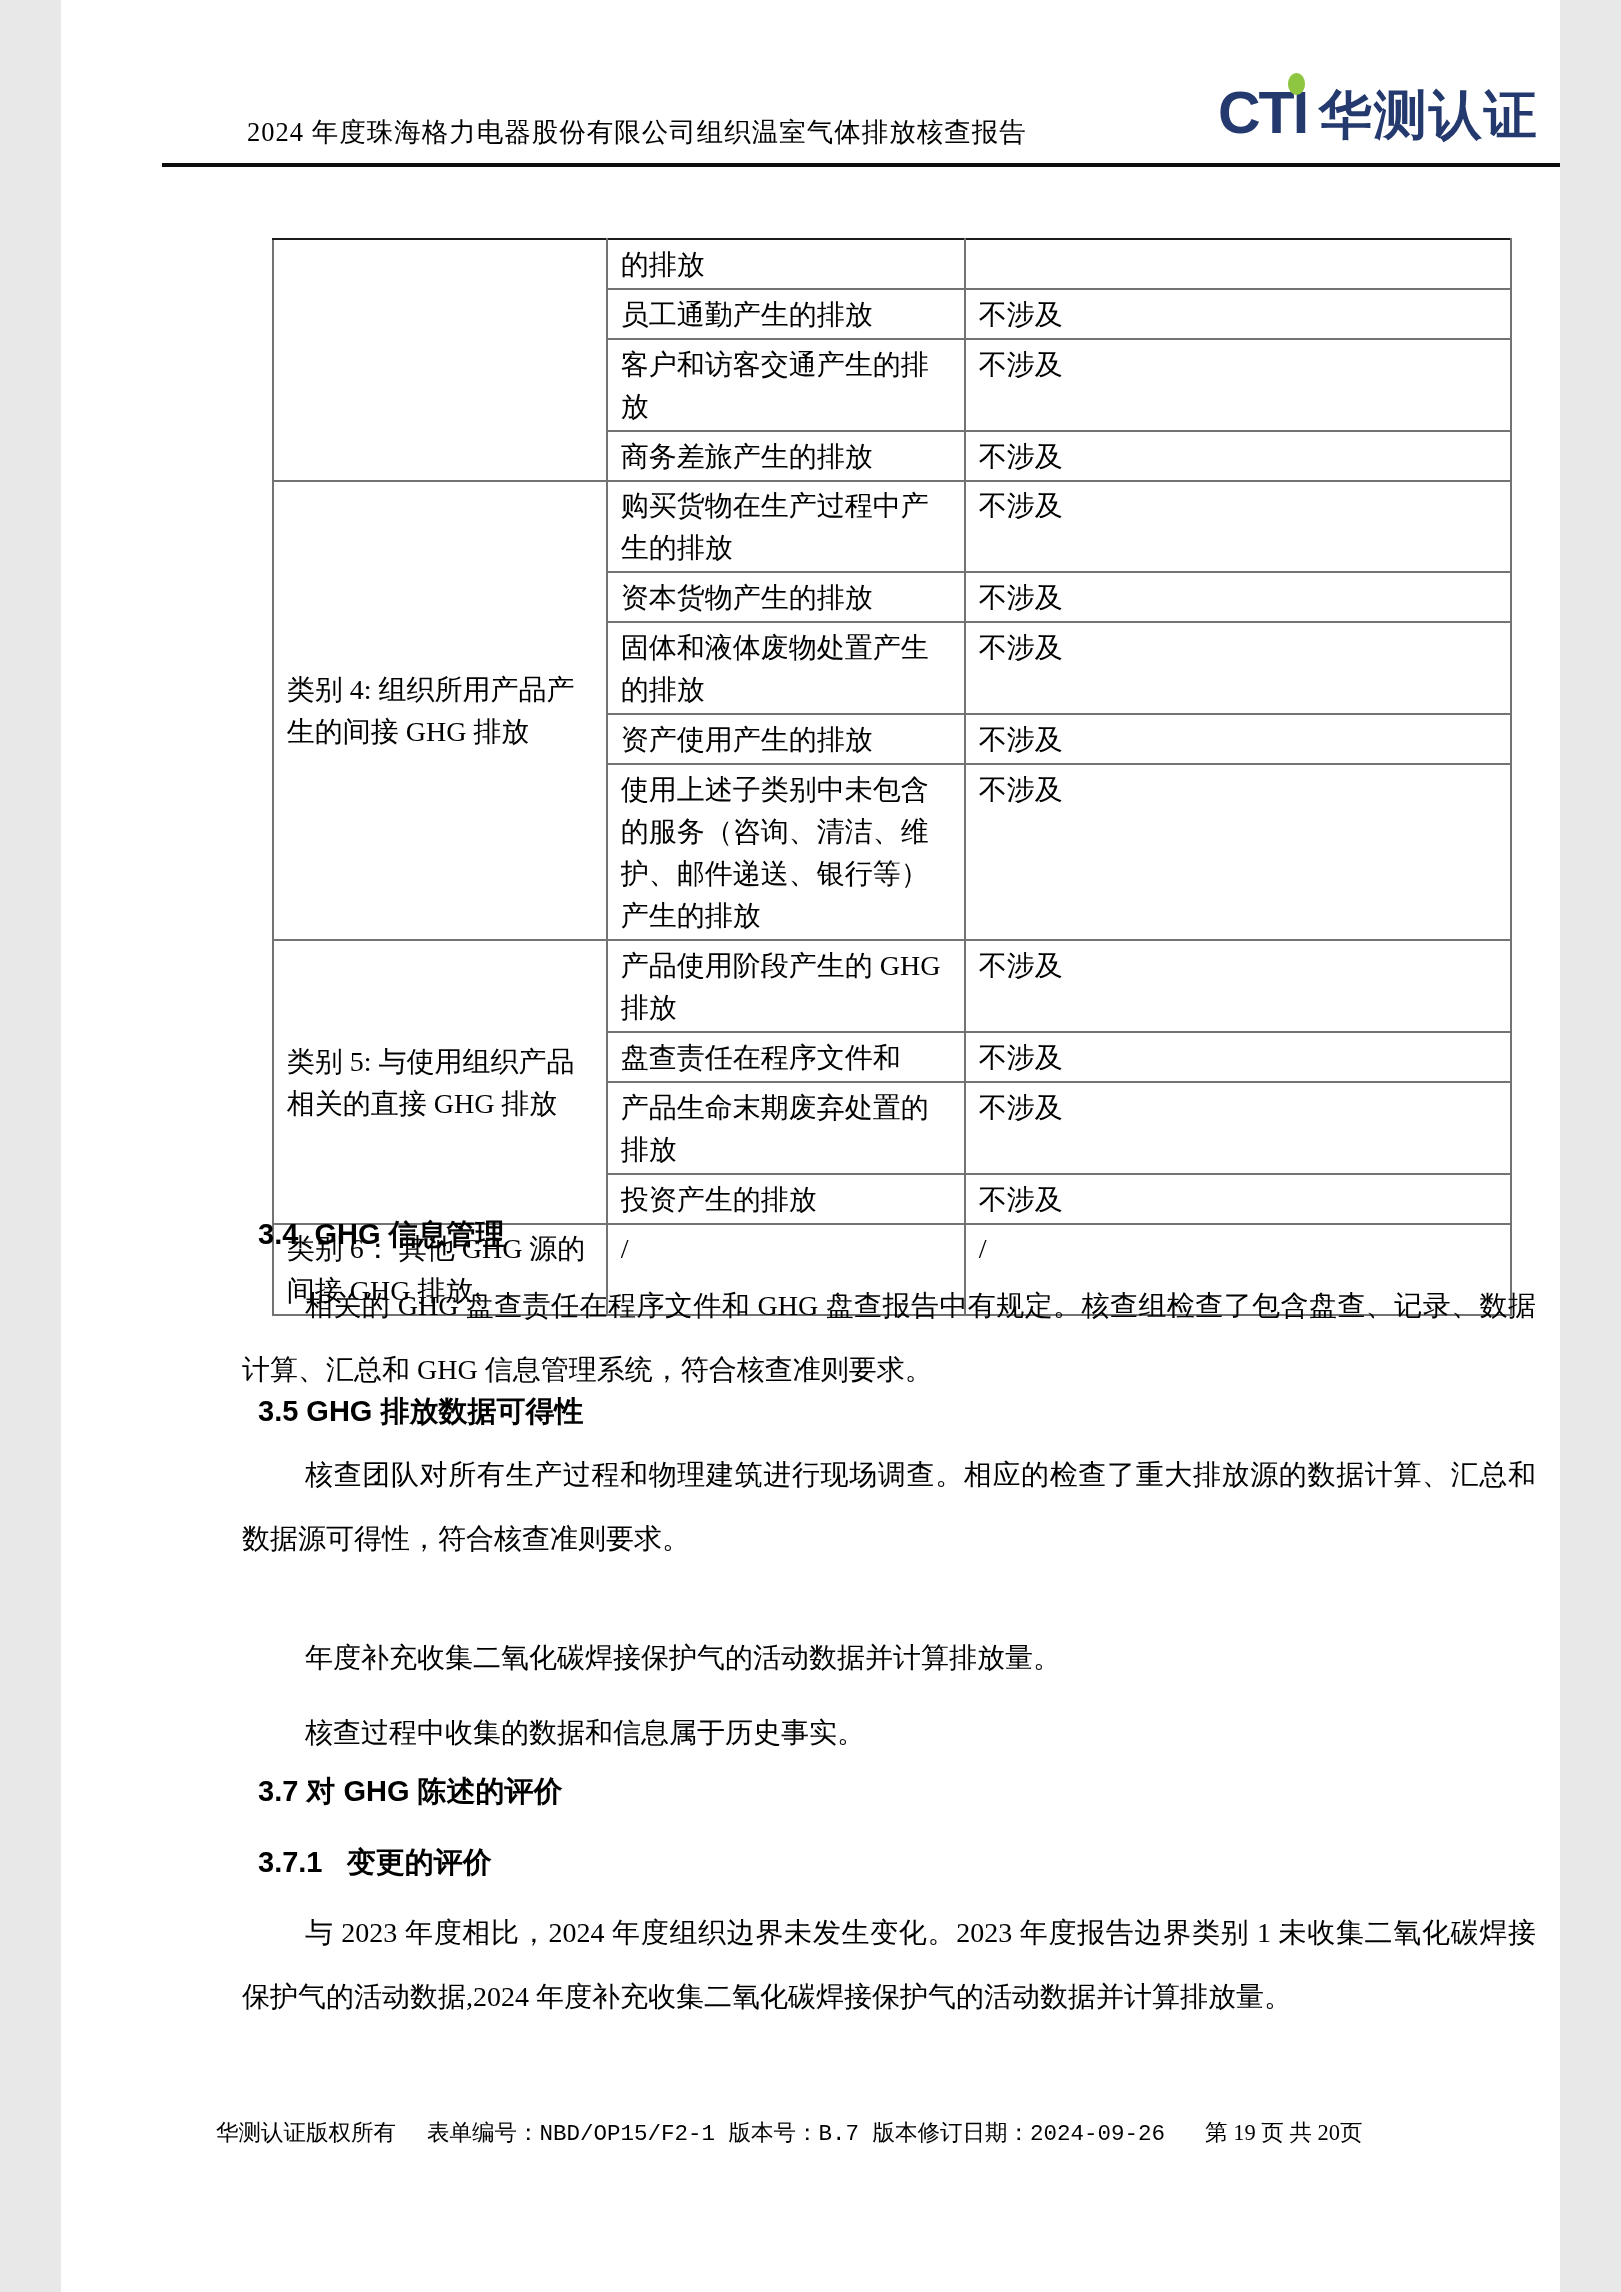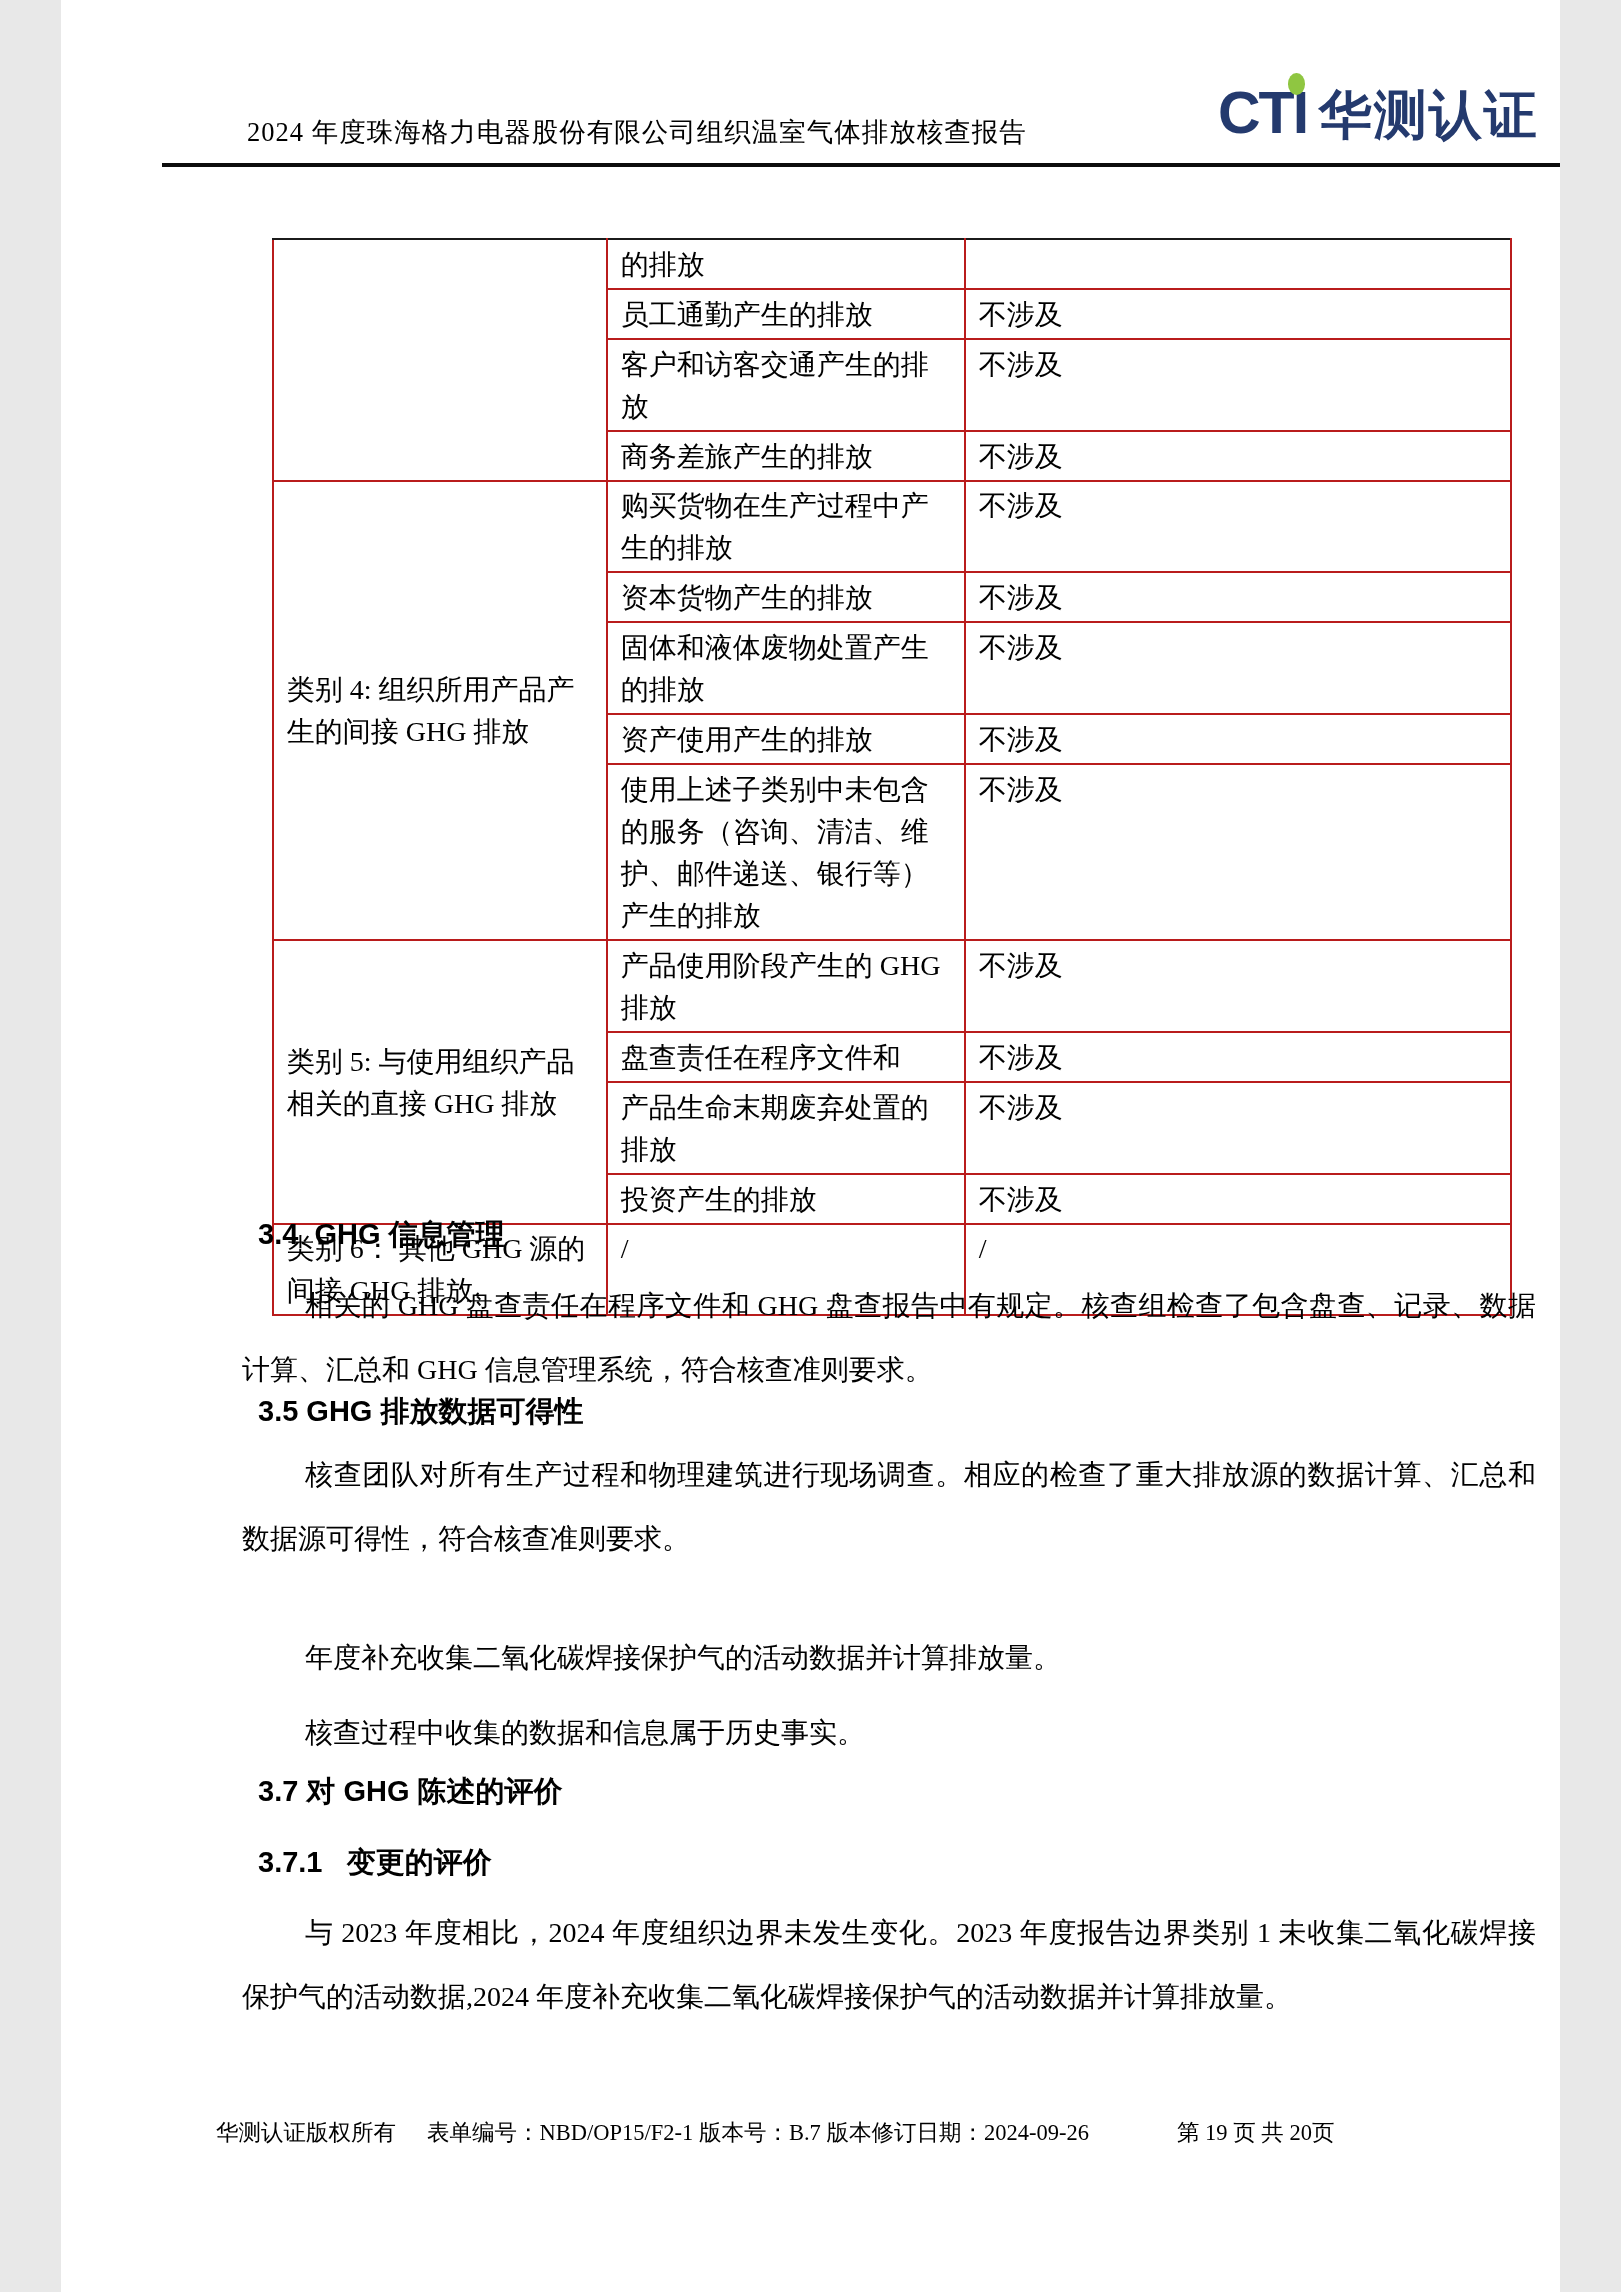--- a/index.html
+++ b/index.html
@@ -19,41 +19,41 @@
     font-family:"Liberation Sans","DejaVu Sans",sans-serif;font-weight:700;
     font-size:53px;line-height:65px;margin-left:11.8px;letter-spacing:2px;
   }
   .rule{position:absolute;left:101px;top:163px;width:1419px;height:3.9px;background:#0c0c0c;}
   
   .ghg-table{
     position:absolute;left:211px;top:238px;width:1238px;
     border-collapse:collapse;table-layout:fixed;
     font-size:28px;line-height:42px;border:2.9px solid #1b1b1b;
   }
-  .ghg-table td{border:2px solid #b91c1c;vertical-align:top;padding:3.9px 9.8px 2px 12.7px;overflow:hidden;}
+  .ghg-table td{border:2px solid #737373;vertical-align:top;padding:3.9px 9.8px 2px 12.7px;overflow:hidden;}
   .ghg-table td.c1{vertical-align:middle;}
   .ghg-table tr.group-start td{border-top:2.9px solid #1b1b1b;}
   
   .h{
     position:absolute;left:197px;width:1304px;
     font-family:"Liberation Sans","DejaVu Sans",sans-serif;font-weight:700;
     font-size:29px;line-height:43px;white-space:pre-wrap;
   }
   .p{
     position:absolute;left:181px;width:1294px;
     font-size:28px;line-height:64px;text-align:justify;text-indent:63px;
   }
   #h34{top:1213px}  #p34{top:1274px}
   #h35{top:1390px}  #p35{top:1443px}
   #h36{top:1569px}  #p36a{top:1626px}  #p36b{top:1701px}
   #h37{top:1770px}  #h371{top:1841px}  #p371{top:1901px}
   
   .footer{position:absolute;left:155px;top:2117px;font-size:22.5px;display:flex;align-items:baseline;white-space:nowrap;}
   .footer .f-copy{margin-right:31px;}
-  .footer .f-form{margin-right:88px;}
+  .footer .f-form{margin-right:40px;font-family:Liberation Mono, monospace;}
 </style>
 </head>
 <body>
 
 <div class="page">
 
   <div class="doc-title">2024 年度珠海格力电器股份有限公司组织温室气体排放核查报告</div>
   <div class="logo">
     <span class="cti" style="color: rgb(36, 58, 110);"><span>CTI</span><span class="cti-dot" style="background: rgb(143, 198, 65);"></span></span>
     <span class="brand" style="color: rgb(36, 58, 110);">华测认证</span>

